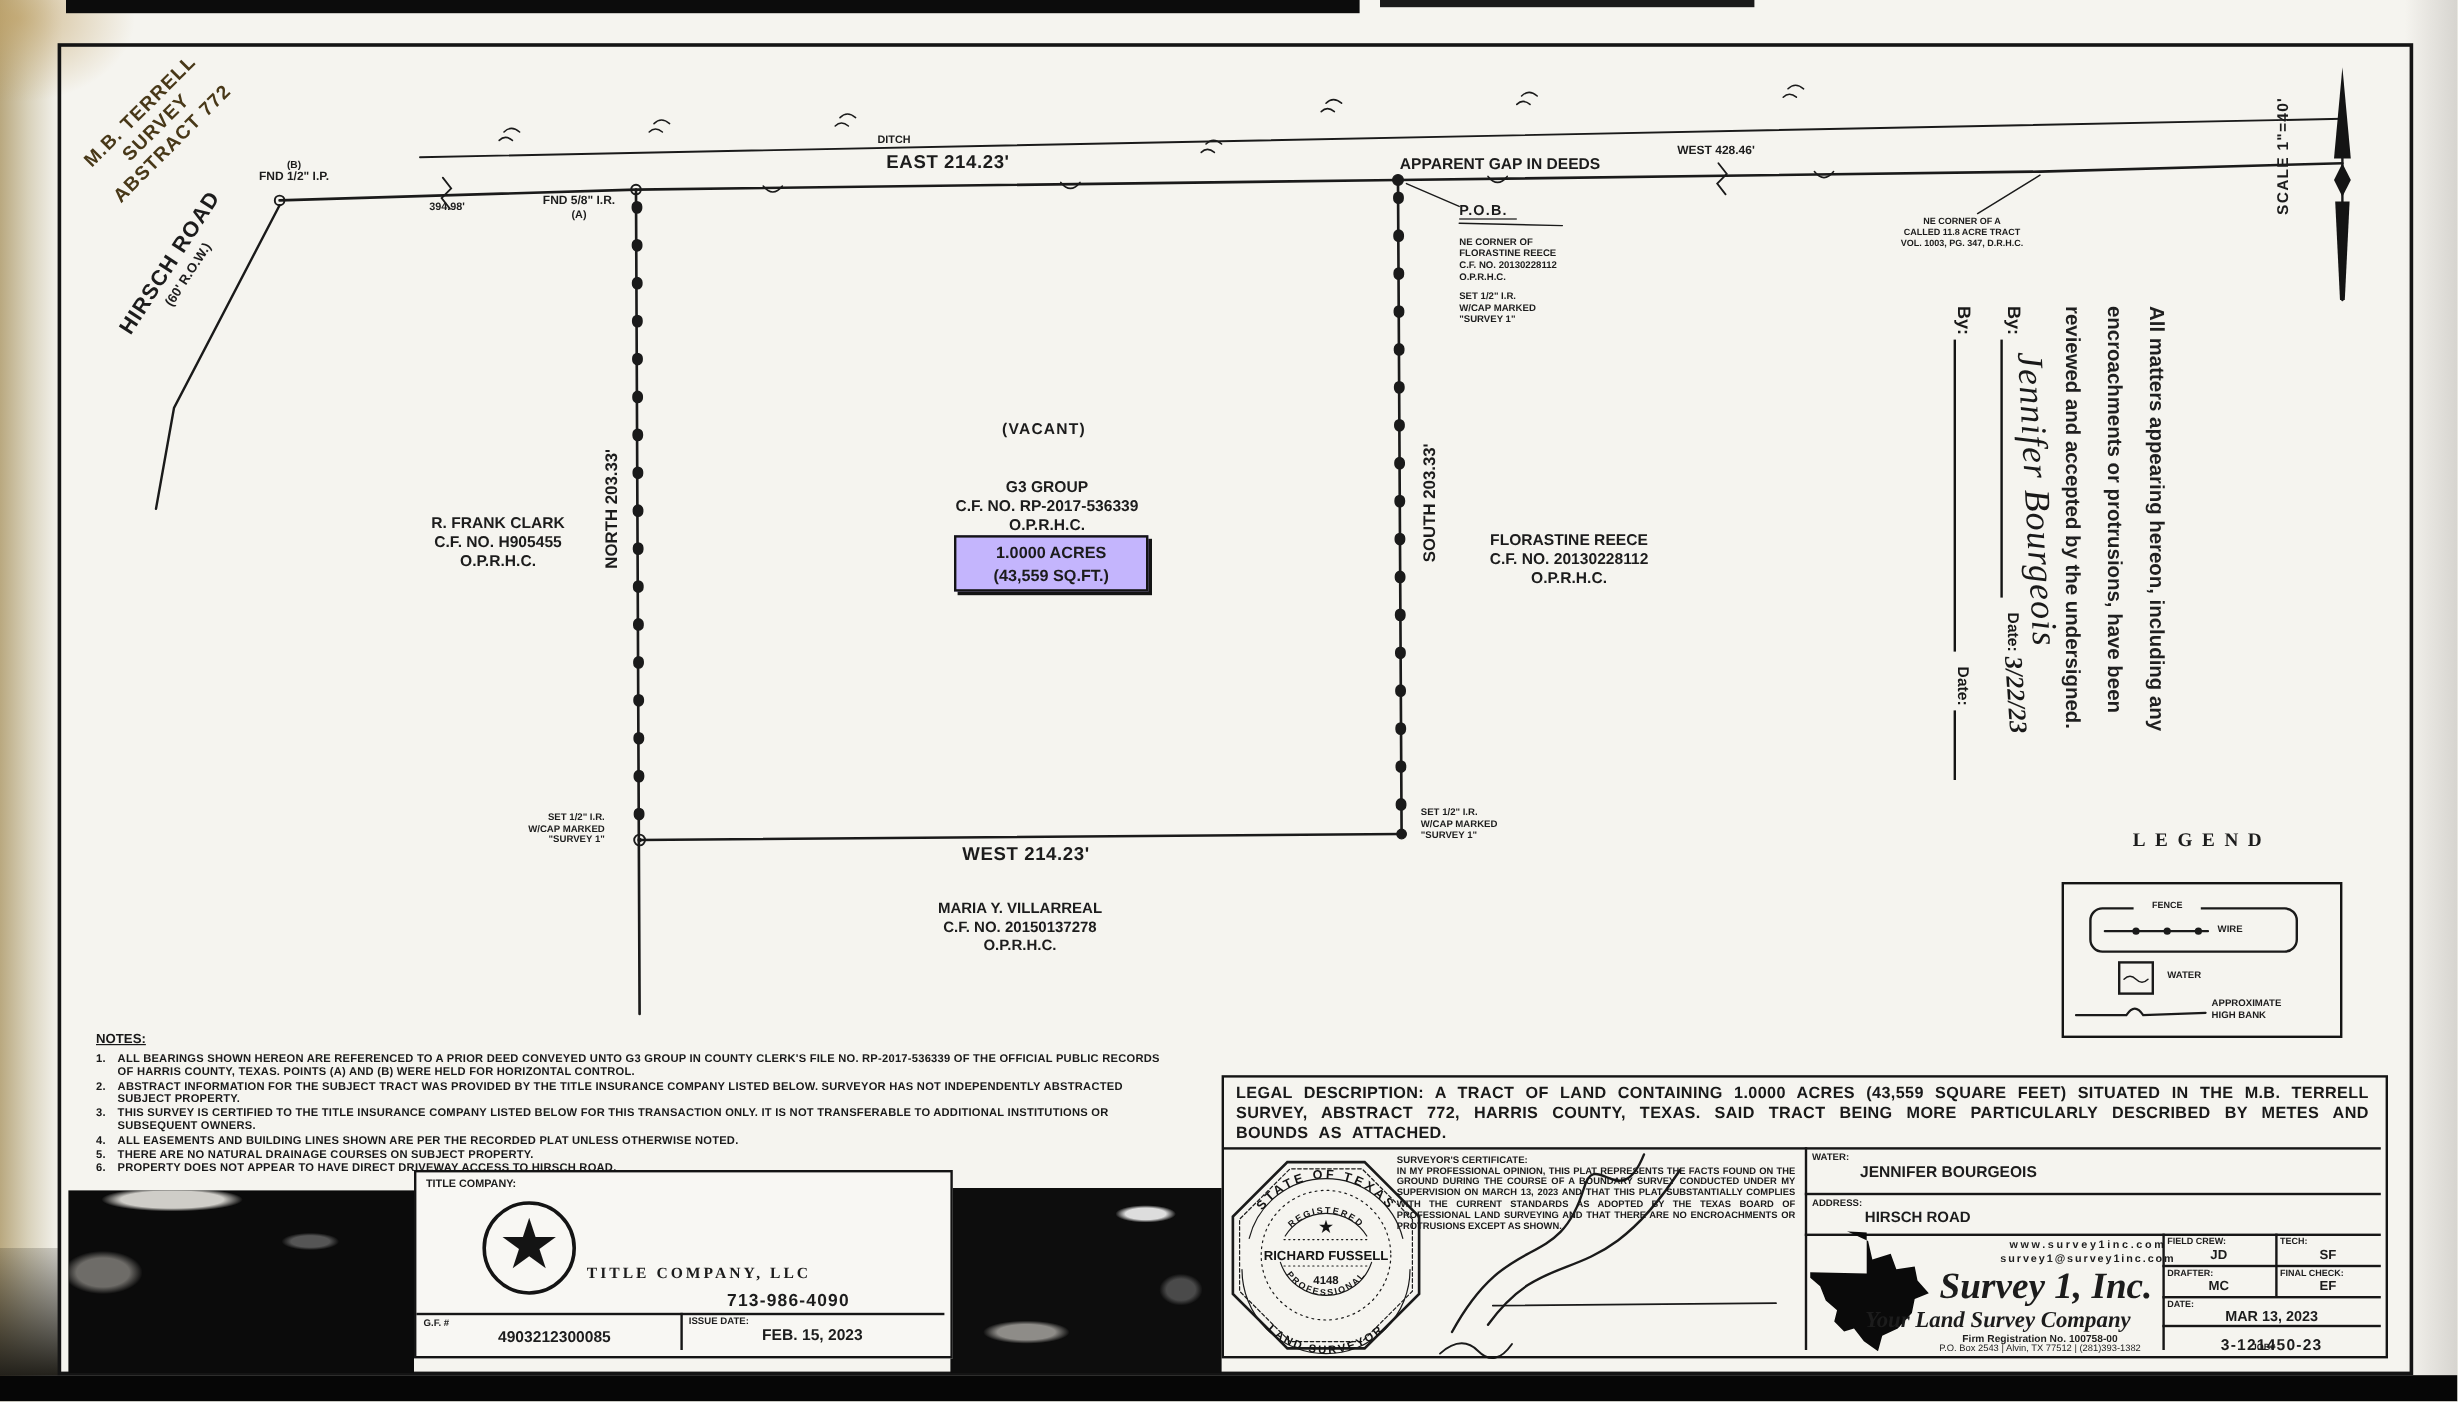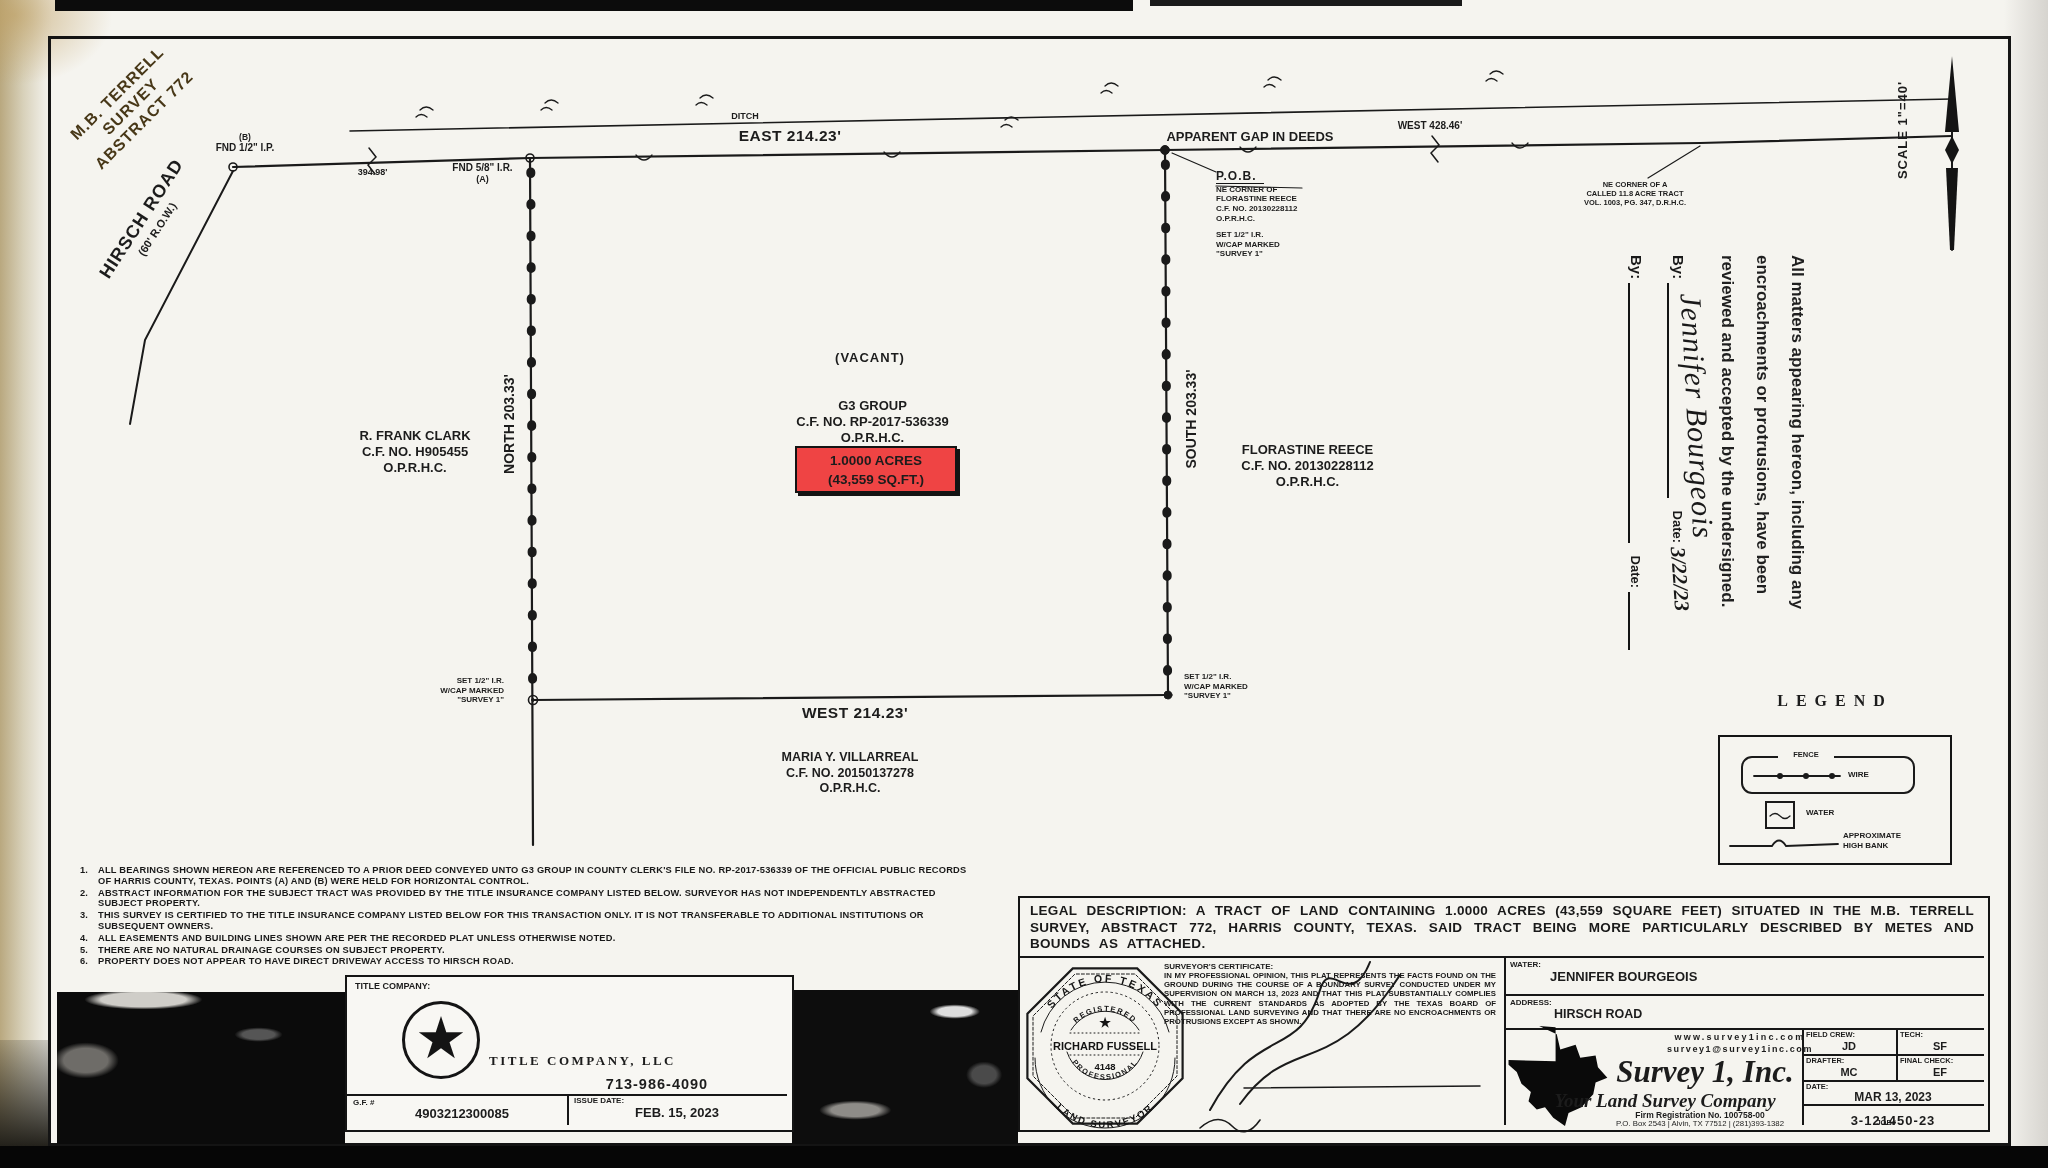--- a/index.html
+++ b/index.html
@@ -156,21 +156,21 @@
 
   <div class="lbl" style="left:330px;top:167px;width:85px;font-size:9px;text-align:center;">394.98'</div>
 
   <div class="lbl" style="left:430px;top:162px;width:105px;">
     <div style="font-size:10px;">FND 5/8" I.R.</div>
     <div style="font-size:9px;">(A)</div>
   </div>
 
   <div class="lbl" style="left:1216px;top:166px;width:160px;text-align:left;">
     <div style="font-size:12px;letter-spacing:1px;border-bottom:1.5px solid #141414;display:inline-block;padding-right:8px;">P.O.B.</div>
-    <div class="tiny" style="margin-top:0;">NE CORNER OF</div>
+    <div class="tiny" style="margin-top:12px;">NE CORNER OF</div>
     <div class="tiny">FLORASTINE REECE</div>
     <div class="tiny">C.F. NO. 20130228112</div>
     <div class="tiny">O.P.R.H.C.</div>
     <div class="tiny" style="margin-top:7px;">SET 1/2" I.R.</div>
     <div class="tiny">W/CAP MARKED</div>
     <div class="tiny">"SURVEY 1"</div>
   </div>
 
   <div class="lbl" style="left:1545px;top:180px;width:180px;font-size:7.5px;line-height:9px;">
     <div>NE CORNER OF A</div>
@@ -197,21 +197,21 @@
   </div>
 
   <div class="lbl" style="left:795px;top:350px;width:150px;font-size:13px;letter-spacing:1px;">(VACANT)</div>
 
   <div class="lbl" style="left:760px;top:398px;width:225px;font-size:13px;line-height:16px;">
     <div>G3 GROUP</div>
     <div>C.F. NO. RP-2017-536339</div>
     <div>O.P.R.H.C.</div>
   </div>
 
-  <div class="lbl" style="left:795px;top:446px;width:158px;height:40px;border:2.5px solid #141414;box-shadow:3px 3px 0 #141414;background:#ef4444;font-size:13.5px;line-height:19px;padding-top:3px;">
+  <div class="lbl" style="left:795px;top:446px;width:158px;height:40px;border:2.5px solid #141414;box-shadow:3px 3px 0 #141414;background:#c4b5fd;font-size:13.5px;line-height:19px;padding-top:3px;">
     <div>1.0000 ACRES</div>
     <div>(43,559 SQ.FT.)</div>
   </div>
 
   <div class="lbl" style="left:392px;top:676px;width:112px;font-size:8px;line-height:9.6px;text-align:right;">
     <div>SET 1/2" I.R.</div>
     <div>W/CAP MARKED</div>
     <div>"SURVEY 1"</div>
   </div>
 
@@ -254,20 +254,21 @@
   <div class="abs" style="left:1718px;top:735px;width:230px;height:126px;border:2.5px solid #141414;"></div>
   <div class="lbl" style="left:1778px;top:751px;width:56px;font-size:7.5px;background:#f5f4ef;">FENCE</div>
   <div class="lbl" style="left:1848px;top:770px;width:60px;font-size:8px;text-align:left;">WIRE</div>
   <div class="lbl" style="left:1806px;top:808px;width:60px;font-size:8px;text-align:left;">WATER</div>
   <div class="lbl" style="left:1843px;top:831px;width:100px;font-size:8px;line-height:9.5px;text-align:left;">
     <div>APPROXIMATE</div>
     <div>HIGH BANK</div>
   </div>
 
   <div class="abs" style="left:80px;top:860px;width:900px;">
+    <div style="font-size:11px;font-weight:bold;text-decoration:underline;">NOTES:</div>
     <div style="margin-top:5px;font-size:9.3px;font-weight:bold;line-height:10.8px;letter-spacing:.2px;">
       <div style="display:flex;">
           <span style="width:18px;flex:none;">1.</span>
           <span>ALL BEARINGS SHOWN HEREON ARE REFERENCED TO A PRIOR DEED CONVEYED UNTO G3 GROUP IN COUNTY CLERK'S FILE NO. RP-2017-536339 OF THE OFFICIAL PUBLIC RECORDS OF HARRIS COUNTY, TEXAS. POINTS (A) AND (B) WERE HELD FOR HORIZONTAL CONTROL.</span>
         </div>
       <div style="display:flex;margin-top:1px;">
           <span style="width:18px;flex:none;">2.</span>
           <span>ABSTRACT INFORMATION FOR THE SUBJECT TRACT WAS PROVIDED BY THE TITLE INSURANCE COMPANY LISTED BELOW. SURVEYOR HAS NOT INDEPENDENTLY ABSTRACTED SUBJECT PROPERTY.</span>
         </div>
       <div style="display:flex;margin-top:1px;">

